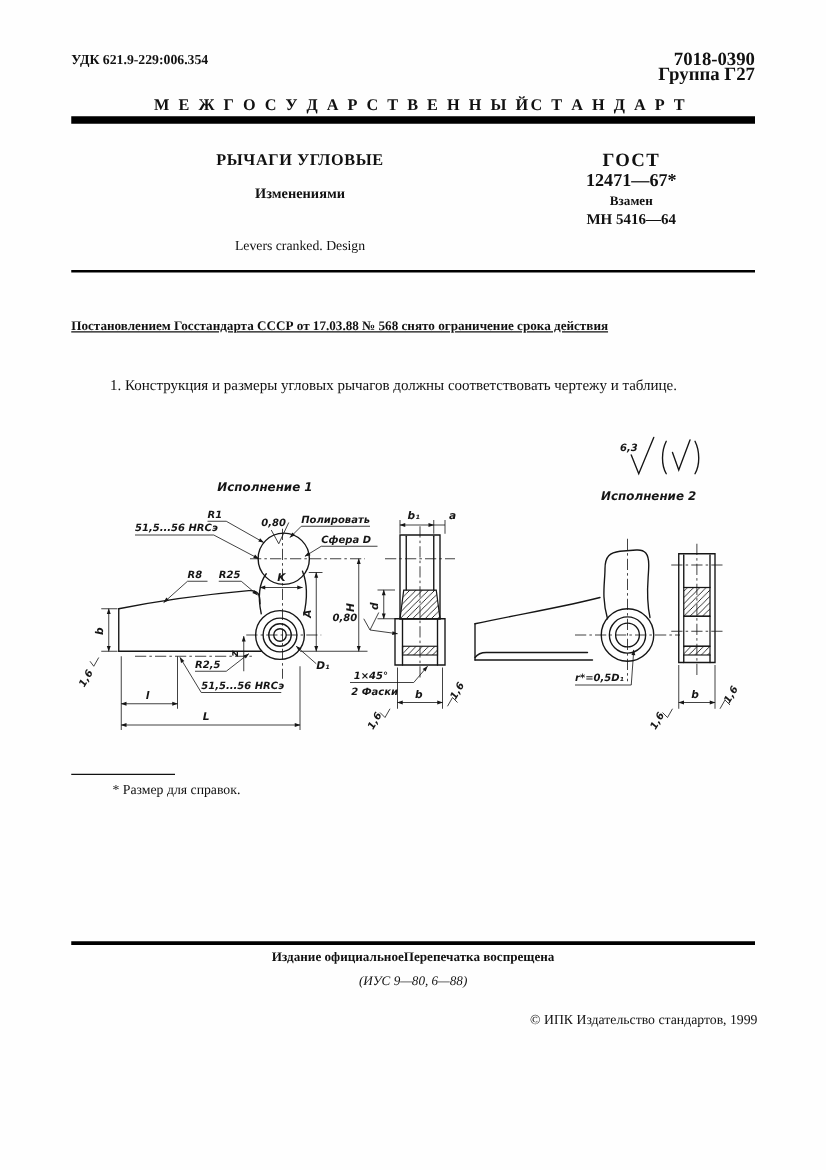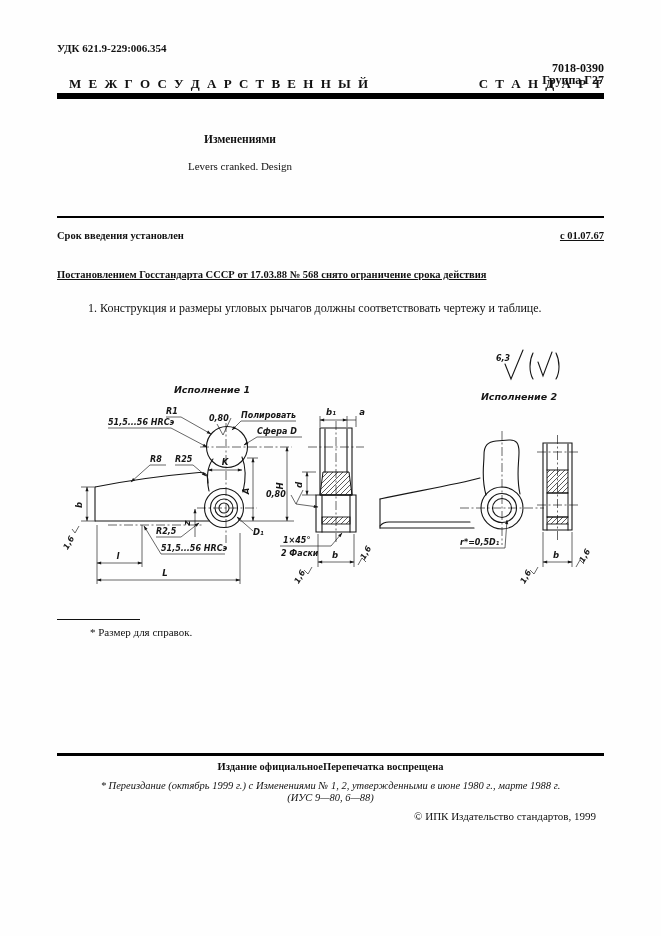--- a/index.html
+++ b/index.html
@@ -2,44 +2,44 @@
 <html><head>
 <meta charset="utf-8">
 <style>
   html,body{margin:0;padding:0;background:#8a8a8a;}
   .page{position:relative;width:661px;height:936px;background:#fefefe;margin:0 auto;
         font-family:"Liberation Serif",serif;color:#111;overflow:hidden;}
   .abs{position:absolute;}
   .nw{white-space:nowrap;}
   .bar{position:absolute;left:57px;right:57px;background:#000;}
   .udk{font-size:11px;font-weight:bold;}
-  .hdr-right{font-size:12px;font-weight:bold;text-align:right;line-height:12px;margin-top:20px;}
-  .msk{left:69px;right:57px;top:76px;display:flex;justify-content:space-between;
+  .hdr-right{font-size:15px;font-weight:bold;text-align:right;line-height:12px;}
+  .msk{left:69px;right:57px;top:76px;display:flex;justify-content:center;
        font-weight:bold;font-size:13px;letter-spacing:2px;white-space:nowrap;}
   .tb-left{left:100px;width:280px;top:120px;text-align:center;}
   .tb-title{font-size:13px;font-weight:bold;letter-spacing:.5px;}
   .tb-sub{font-size:11.5px;font-weight:bold;margin-top:13px;}
-  .tb-en{font-size:11px;margin-top:15px;}
+  .tb-en{font-size:11px;margin-top:30px;}
   .tb-right{left:438px;width:134px;top:121px;text-align:center;line-height:16px;}
   .gost1{font-size:15px;font-weight:bold;letter-spacing:1px;}
   .gost2{font-size:14.5px;font-weight:bold;}
   .gost3{font-size:10.5px;font-weight:bold;margin-top:2px;line-height:13px;}
   .gost4{font-size:12px;font-weight:bold;line-height:14px;}
   .approval{left:57px;right:57px;top:229px;font-size:10.5px;font-weight:bold;line-height:13px;}
   .appr-row{display:flex;justify-content:space-between;}
   .appr-date{text-decoration:underline;}
   .appr3{margin-top:26px;text-decoration:underline;}
   .clause{left:88px;top:301px;font-size:12px;}
   .fn-rule{left:57px;top:619px;width:83px;border-top:1.2px solid #111;}
   .footnote{left:90px;top:626px;font-size:11px;}
   .footer-row{left:57px;right:57px;top:761px;display:flex;justify-content:center;
               font-size:10.5px;font-weight:bold;}
   .reissue{left:40px;right:40px;top:780px;text-align:center;font-style:italic;
            font-size:10.5px;line-height:12px;}
-  .copyright{right:65px;top:810px;font-size:11px;}
+  .copyright{right:55px;top:810px;font-size:11px;}
   
   svg.drw{position:absolute;left:50px;top:345px;}
   .ln{stroke:#161616;stroke-width:1.1;fill:none;stroke-linecap:round;}
   .tn{stroke:#161616;stroke-width:.65;fill:none;}
   .cl{stroke:#161616;stroke-width:.65;fill:none;stroke-dasharray:9 2.5 2 2.5;}
   .lb{font:italic bold 8px "DejaVu Sans",sans-serif;fill:#161616;}
   .lbm{font:italic bold 8.5px "DejaVu Sans",sans-serif;fill:#161616;}
   .dt{font:italic bold 9.5px "DejaVu Sans",sans-serif;fill:#161616;}
 </style>
 </head>
@@ -52,30 +52,33 @@
     <div>7018-0390</div>
     <div>Группа Г27</div>
   </div>
   <div class="abs msk">
     <span>М Е Ж Г О С У Д А Р С Т В Е Н Н Ы Й</span>
     <span>С Т А Н Д А Р Т</span>
   </div>
   <div class="bar" style="top:93px;height:6px"></div>
 
   <div class="abs tb-left">
+    <div class="tb-title nw">РЫЧАГИ УГЛОВЫЕ</div>
     <div class="tb-sub">Изменениями</div>
     <div class="tb-en">Levers cranked. Design</div>
   </div>
+  <div class="abs tb-right">
+    <div class="gost1">ГОСТ</div>
+    <div class="gost2">12471—67*</div>
+    <div class="gost3">Взамен</div>
+    <div class="gost4">МН 5416—64</div>
+  </div>
   <div class="bar" style="top:216px;height:2px"></div>
 
   <div class="abs approval">
-    <div class="appr-row">
-      <span>Срок введения установлен</span>
-      <span class="appr-date">с 01.07.67</span>
-    </div>
     <div class="appr3 nw">Постановлением Госстандарта СССР от 17.03.88 № 568 снято ограничение срока действия</div>
   </div>
 
   <div class="abs clause nw">1. Конструкция и размеры угловых рычагов должны соответствовать чертежу и таблице.</div>
 
   <svg class="drw" width="570" height="252" viewBox="0 0 570 252">
     <defs>
       <marker id="arr" viewBox="0 0 10 10" refX="9.2" refY="5" markerWidth="10" markerHeight="7" orient="auto-start-reverse">
         <path d="M0,1.6 L10,5 L0,8.4 z" fill="#161616"></path>
       </marker>
@@ -251,18 +254,17 @@
 
   <div class="abs fn-rule"></div>
   <div class="abs footnote nw">* Размер для справок.</div>
 
   <div class="bar" style="top:753px;height:3px"></div>
   <div class="abs footer-row">
     <span>Издание официальное</span>
     <span>Перепечатка воспрещена</span>
   </div>
   <div class="abs reissue">
-    <div class="nw">* Переиздание (октябрь 1999 г.) с Изменениями № 1, 2, утвержденными в июне 1980 г., марте 1988 г.</div>
     <div>(ИУС 9—80, 6—88)</div>
   </div>
   <div class="abs copyright nw">© ИПК Издательство стандартов, 1999</div>
 
 </div>
 
 </body></html>

